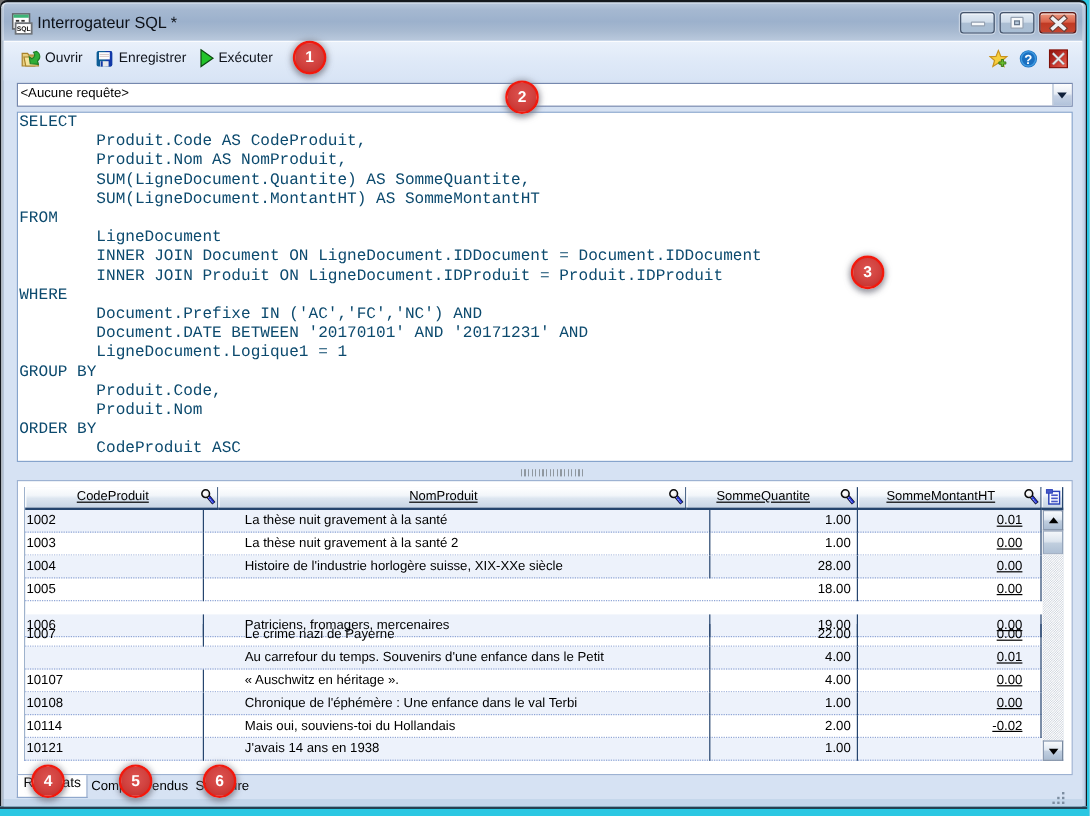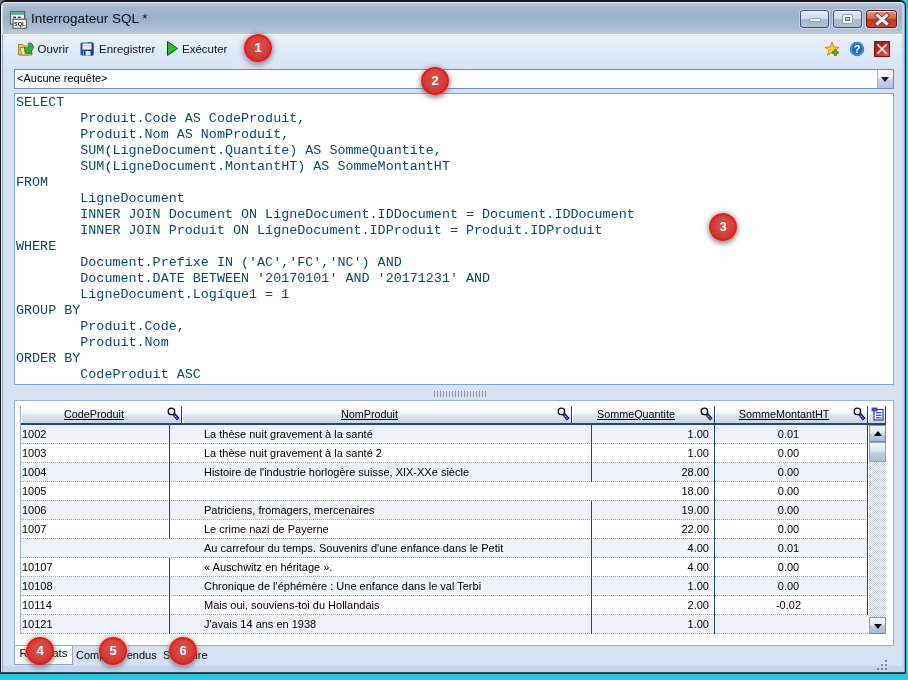--- a/index.html
+++ b/index.html
@@ -38,21 +38,21 @@
 #grip { left:434px; top:391px; width:52px; height:6px; background:repeating-linear-gradient(90deg,#8f979f 0 1px,transparent 1px 3px); }
 #tabpanel { left:14px; top:400px; width:880px; height:246px; background:#fff; border:1px solid #9db2d2; }
 #grid { left:20px; top:406px; width:866px; height:228px; background:#fff; border:1px solid #9eb2cc; border-bottom:1px dotted #8fa5d5; }
 .hcell { top:406px; height:19px; background:linear-gradient(180deg,#ffffff 0%,#f2f6fa 40%,#dde6f0 55%,#c8d5e5 100%); border-right:1px solid #26456e; border-bottom:2px solid #26456e; box-shadow:inset 0 1px 0 #fff, inset 1px 0 0 #fff; font-size:10.8px; color:#000; text-align:center; line-height:17px; padding-right:14px;text-decoration:underline; }
 .row { left:21px; width:847px; height:19px; border-bottom:1px dotted #8fa5d5; }
 .row.alt { background:#edf2fb; }
 .cell { position:absolute; top:0; height:19px; border-right:1px solid #26456e; font-size:11px; color:#000; line-height:18px; white-space:nowrap; overflow:hidden; }
 .c1 { left:0; width:149px; padding-left:1px; }
 .c2 { left:161px; width:390px; padding-left:2px;margin-left:20px; }
 .c3 { left:551px; width:143px; text-align:right; padding-right:5px; }
-.c4 { left:694px; width:153px; text-align:center; padding-right:5px; }
+.c4 { left:694px; width:153px; text-align:right; padding-right:15px;text-decoration:underline; }
 #vscroll { left:869px; top:425px; width:17px; height:209px; background:#eef0f4; }
 .sbtn { left:869px; width:17px; height:17px; background:linear-gradient(180deg,#f9fbfd 0%,#e0e8f1 45%,#c0cedf 55%,#aabcd2 100%); border:1px solid #8a9ab2; border-right-color:#76879e; border-bottom-color:#76879e; }
 #sthumb { left:869px; top:442px; width:17px; height:20px; background:linear-gradient(180deg,#f4f7fa 0%,#dde5ee 45%,#c0cede 55%,#aebfd4 100%); border:1px solid #96a5bb; }
 #strack { left:869px; top:462px; width:17px; height:155px;
   background-image:linear-gradient(45deg,#c8cfd9 25%,transparent 25%,transparent 75%,#c8cfd9 75%),linear-gradient(45deg,#c8cfd9 25%,#ffffff 25%,#ffffff 75%,#c8cfd9 75%);
   background-size:2px 2px; background-position:0 0,1px 1px; }
 .arrow-up { width:0; height:0; border-left:4px solid transparent; border-right:4px solid transparent; border-bottom:5px solid #000; }
 .arrow-dn { width:0; height:0; border-left:4px solid transparent; border-right:4px solid transparent; border-top:5px solid #000; }
 #tab-sel { left:14px; top:646px; width:59px; height:19px; background:#fff; border:1px solid #90a8cc; border-top:none; font-size:11.5px; text-align:center; line-height:15px; color:#000; }
 .tabtext { top:649px; font-size:11px; color:#000; }
@@ -214,21 +214,21 @@
     <div class="cell c1">1004</div>
     <div class="cell c2">Histoire de l'industrie horlogère suisse, XIX-XXe siècle</div>
     <div class="cell c3">28.00</div>
     <div class="cell c4">0.00</div>
   </div>
 <div class="abs row" style="top:482px">
     <div class="cell c1">1005</div>
     <div class="cell c3">18.00</div>
     <div class="cell c4">0.00</div>
   </div>
-<div class="abs row alt" style="top:501px">
+<div class="abs row alt" style="top:512px">
     <div class="cell c1">1006</div>
     <div class="cell c2">Patriciens, fromagers, mercenaires</div>
     <div class="cell c3">19.00</div>
     <div class="cell c4">0.00</div>
   </div>
 <div class="abs row" style="top:520px">
     <div class="cell c1">1007</div>
     <div class="cell c2">Le crime nazi de Payerne</div>
     <div class="cell c3">22.00</div>
     <div class="cell c4">0.00</div>

